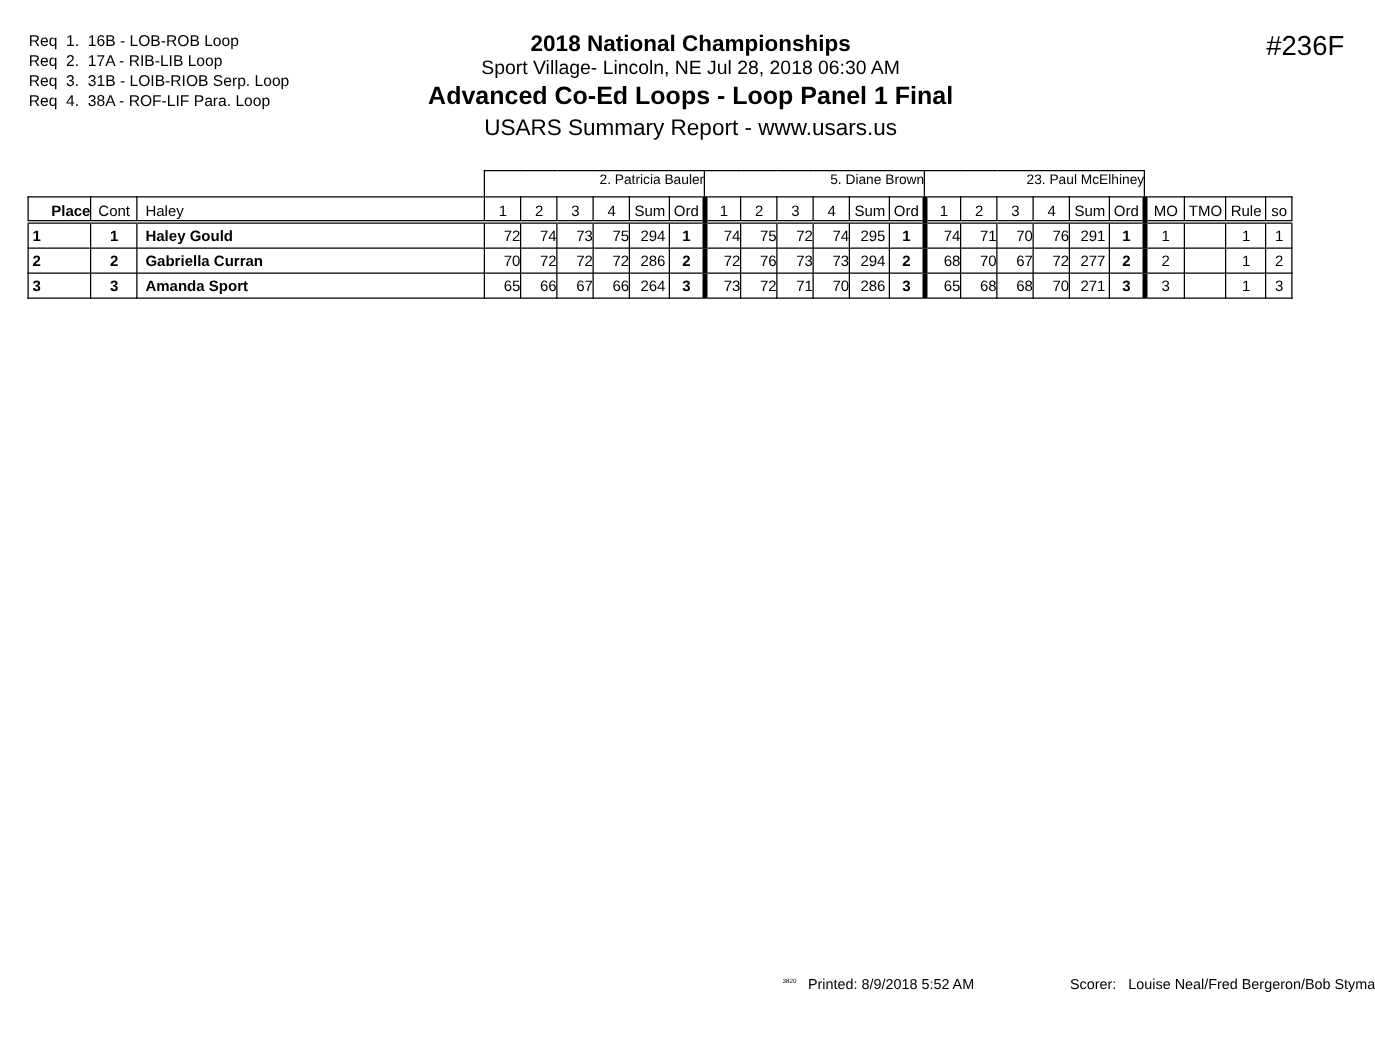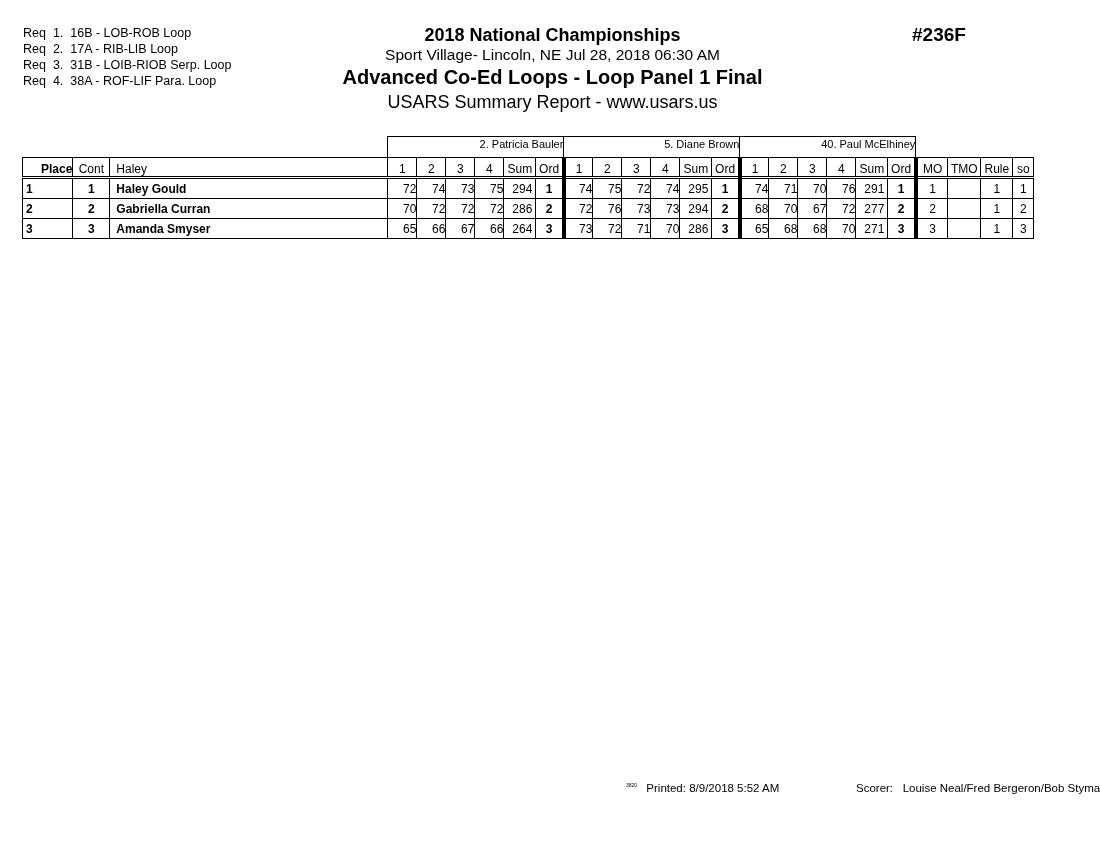--- a/index.html
+++ b/index.html
@@ -5,21 +5,21 @@
   html, body { margin:0; padding:0; background:#ffffff; }
   body { width:1100px; height:850px; position:relative; overflow:hidden;
          font-family:"Liberation Sans", sans-serif; color:#000; }
   .reqs { position:absolute; left:23px; top:25px; font-size:12.5px; line-height:16px; }
   .reqs div { white-space:pre; }
   .title-block { position:absolute; left:300px; top:24px; width:505px; text-align:center; }
   .t1 { font-size:18px; font-weight:bold; line-height:22px; }
   .t2 { font-size:15.5px; line-height:18px; }
   .t3 { font-size:20px; font-weight:bold; line-height:26px; }
   .t4 { font-size:18px; line-height:24px; }
-  .event-id { position:absolute; left:912px; top:24px; font-size:19px; font-weight:bold; }
+  .event-id { position:absolute; left:1013px; top:24px; font-size:22px; font-weight:normal; }
 
   table.res { position:absolute; left:22px; top:136px; border-collapse:collapse; font-size:12px; }
   table.res td { padding:0; height:19px; border:1px solid #000; text-align:center; }
   table.res td.blank { border:none; }
   table.res td.judge { text-align:right; padding-left:6px; height:19px; border-bottom:none; font-size:11px; vertical-align:top; padding-top:1px;}
   table.res tr.hdr td { border-bottom:3px double #000; height:18px; vertical-align:bottom; }
   table.res td.name { text-align:left; padding-left:6px; font-weight:bold; }
   table.res tr.hdr td.name { font-weight:normal; }
   table.res td.lft { text-align:left; padding-left:3px; font-weight:bold;}
   table.res tr.hdr td.lft { font-weight:bold; padding-left:18px;margin-left:32px;}
@@ -76,21 +76,21 @@
     <col style="width:32px">
       <col style="width:33px">
       <col style="width:32px">
       <col style="width:21px">
   </colgroup>
   <tbody>
       <tr>
     <td class="blank" colspan="3"></td>
     <td class="judge" colspan="6">2.  Patricia Bauler</td>
     <td class="judge" colspan="6">5.  Diane Brown</td>
-    <td class="judge" colspan="6">40.  Paul McElhiney</td>
+    <td class="judge" colspan="6">23.  Paul McElhiney</td>
     <td class="blank" colspan="4"></td>
   </tr>
   <tr class="hdr">
     <td class="lft">Place</td>
     <td>Cont</td>
     <td class="name">Haley</td>
     <td>1</td>
     <td>2</td>
     <td>3</td>
     <td>4</td>
@@ -165,21 +165,21 @@
         <td class="sum">277</td>
         <td class="ord">2</td>
         <td>2</td>
         <td></td>
         <td>1</td>
         <td>2</td>
       </tr>
       <tr>
         <td class="lft">3</td>
         <td style="font-weight:bold">3</td>
-        <td class="name">Amanda Smyser</td>
+        <td class="name">Amanda Sport</td>
         <td class="num">65</td>
         <td class="num">66</td>
         <td class="num">67</td>
         <td class="num">66</td>
         <td class="sum">264</td>
         <td class="ord">3</td>
         <td class="num">73</td>
         <td class="num">72</td>
         <td class="num">71</td>
         <td class="num">70</td>

